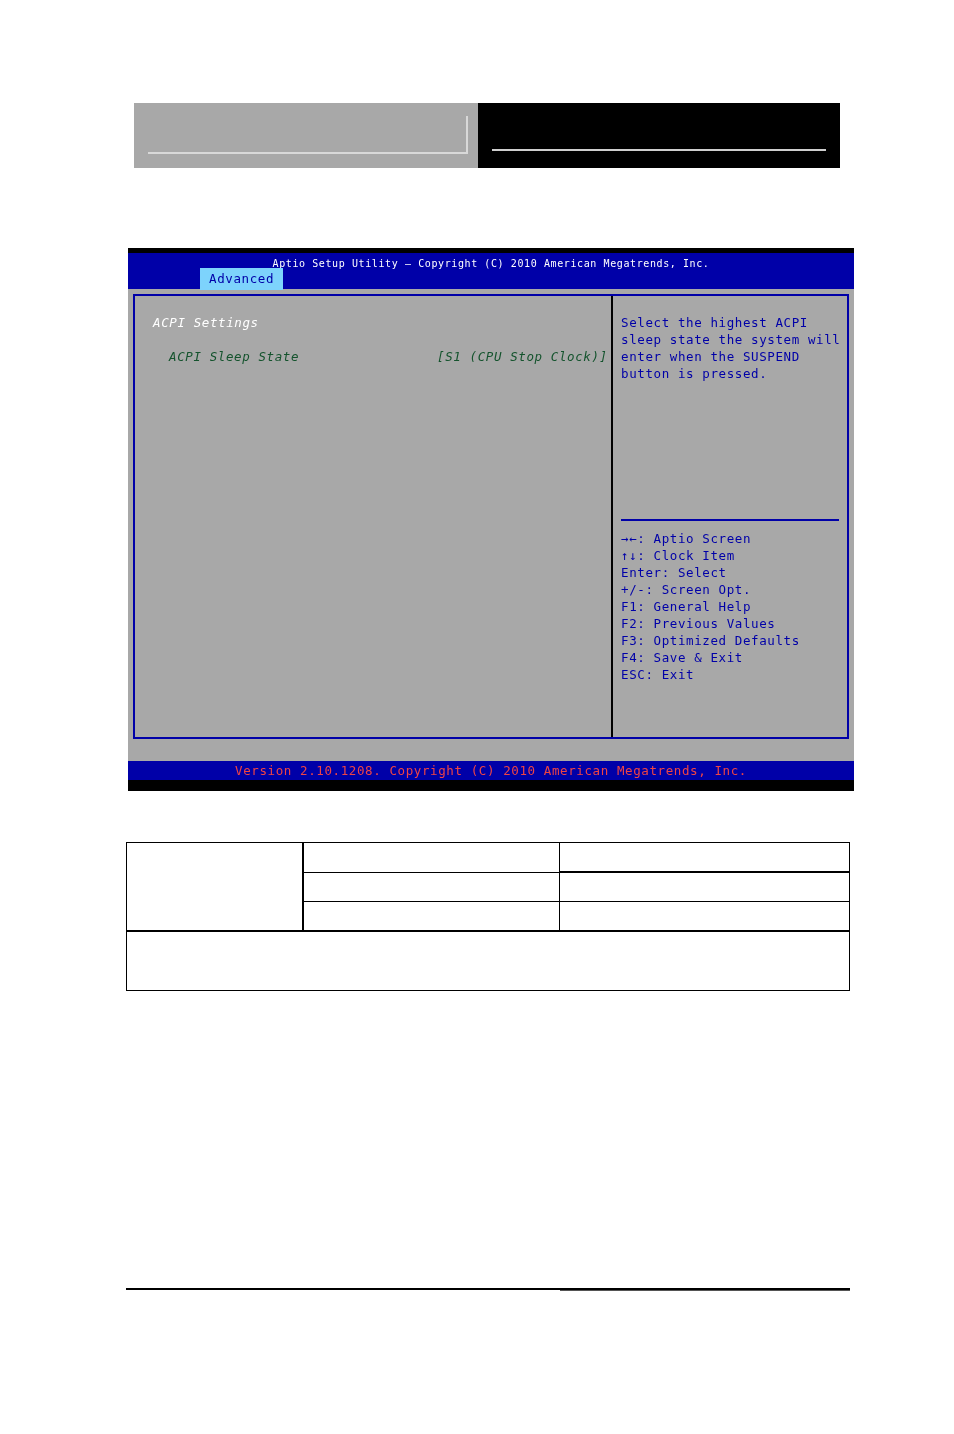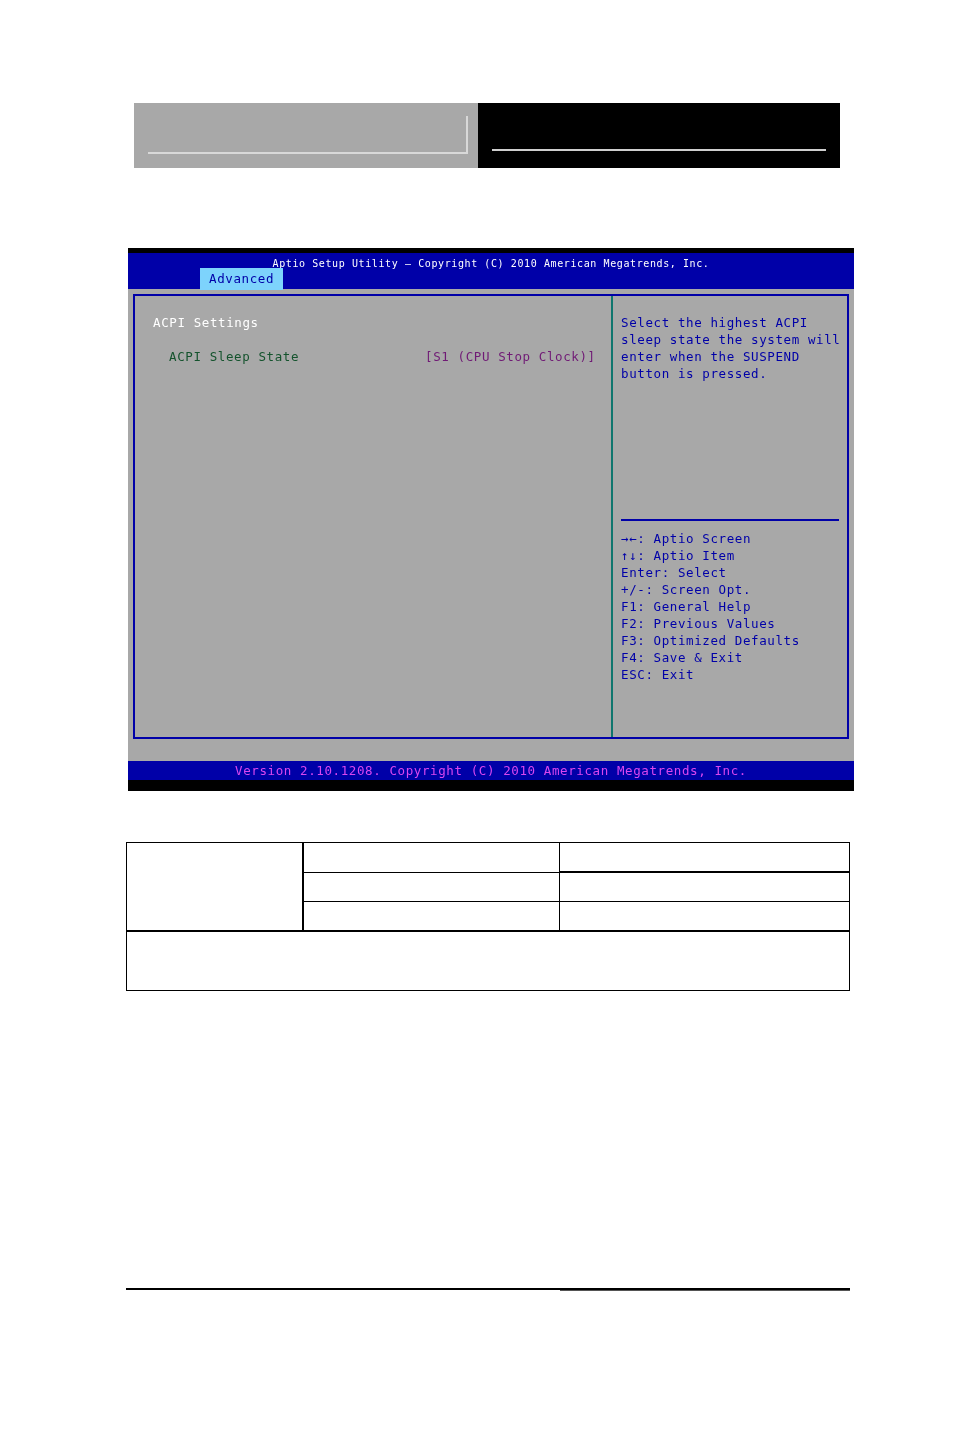--- a/index.html
+++ b/index.html
@@ -119,22 +119,23 @@
     top: 5px;
     right: 5px;
     bottom: 22px;
     border: 2px solid #0000a8;
     box-sizing: border-box;
     display: flex;
   }
   #panel-left {
     width: 478px;
     position: relative;
-    border-right: 2px solid #0f766e;
+    border-right: 2px solid #000000;
     box-sizing: border-box;
+    font-style: italic;
   }
   #panel-right {
     flex: 1;
     position: relative;
   }
 
   .setting-heading {
     position: absolute;
     left: 18px;
     top: 18px;
@@ -150,23 +151,23 @@
   }
   .setting-label {
     position: absolute;
     left: 16px;
     top: 0;
     color: #14532d;
     white-space: pre;
   }
   .setting-value {
     position: absolute;
-    left: 272px;
+    left: 284px;
     top: 0;
-    color: #701a75;
+    color: #14532d;
     white-space: pre;
   }
 
   #help-text {
     position: absolute;
     left: 8px;
     top: 18px;
     right: 6px;
     color: #0000a8;
     white-space: pre-line;
@@ -198,21 +199,21 @@
     width: 100%;
     height: 19px;
     background: #0000a8;
   }
   #bios-footer-text {
     position: absolute;
     left: 0;
     top: 1px;
     width: 100%;
     text-align: center;
-    color: #d946ef;
+    color: #ef4444;
     font-size: 12.5px;
     white-space: pre;
   }
 
   
   #lower-table {
     position: absolute;
     left: 126px;
     top: 842px;
     width: 724px;
@@ -278,21 +279,21 @@
           <span class="setting-label">ACPI Sleep State</span>
           <span class="setting-value">[S1 (CPU Stop Clock)]</span>
         </div>
       </div>
 
       <div id="panel-right">
         <div id="help-text">Select the highest ACPI sleep state the system will enter when the SUSPEND button is pressed.</div>
         <div id="help-divider"></div>
         <div id="nav-keys">
           <div class="nav-key-line"><span>→←</span><span>: Aptio Screen</span></div>
-          <div class="nav-key-line"><span>↑↓</span><span>: Aptio Item</span></div>
+          <div class="nav-key-line"><span>↑↓</span><span>: Clock Item</span></div>
           <div class="nav-key-line"><span>Enter</span><span>: Select</span></div>
           <div class="nav-key-line"><span>+/-</span><span>: Screen Opt.</span></div>
           <div class="nav-key-line"><span>F1</span><span>: General Help</span></div>
           <div class="nav-key-line"><span>F2</span><span>: Previous Values</span></div>
           <div class="nav-key-line"><span>F3</span><span>: Optimized Defaults</span></div>
           <div class="nav-key-line"><span>F4</span><span>: Save &amp; Exit</span></div>
           <div class="nav-key-line"><span>ESC</span><span>: Exit</span></div>
         </div>
       </div>
 

